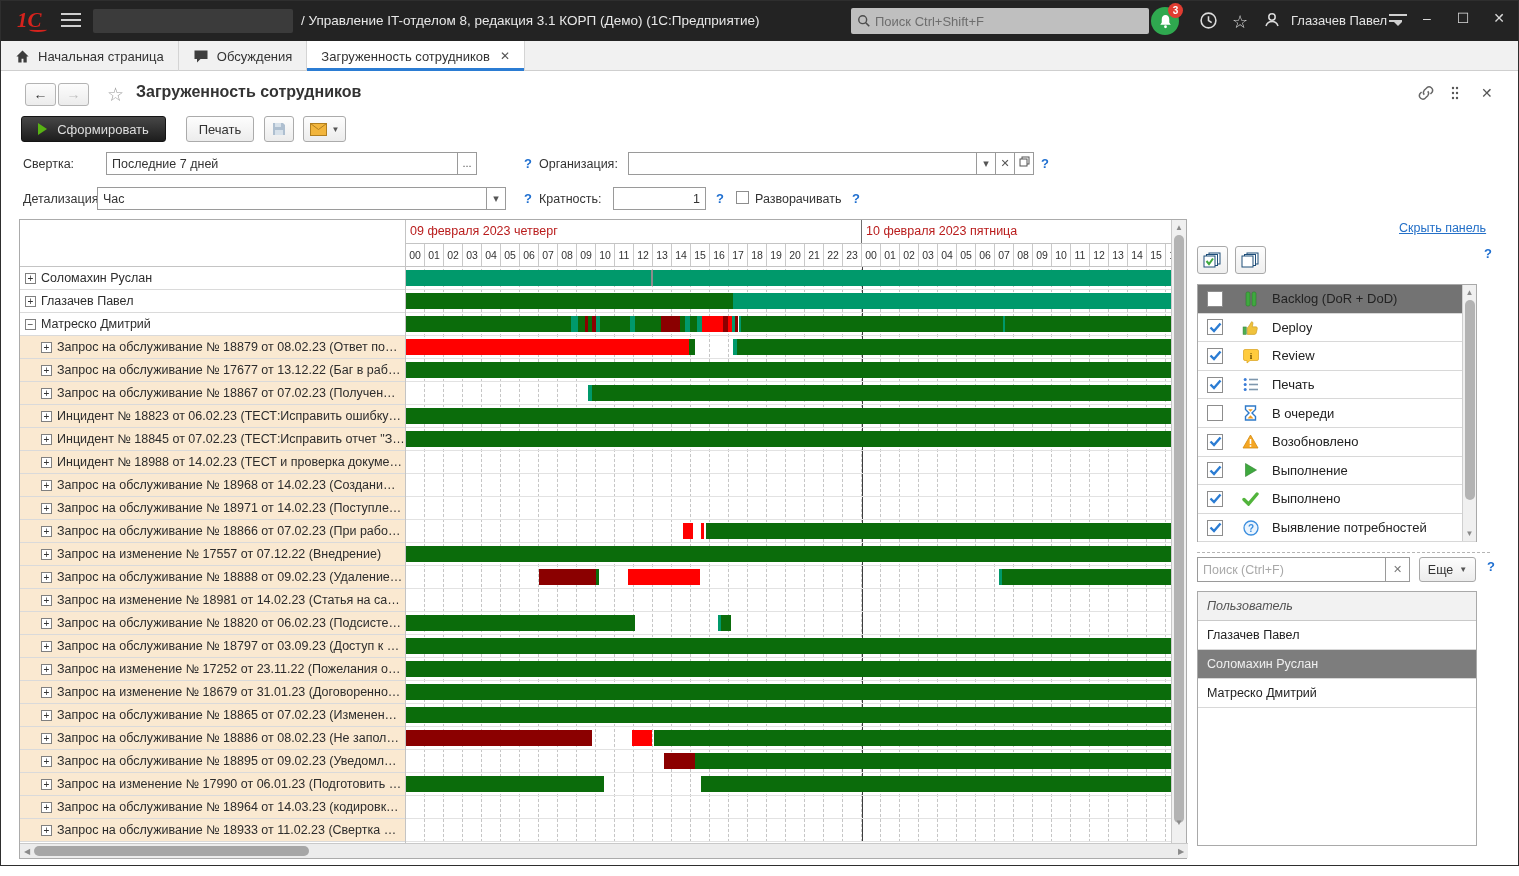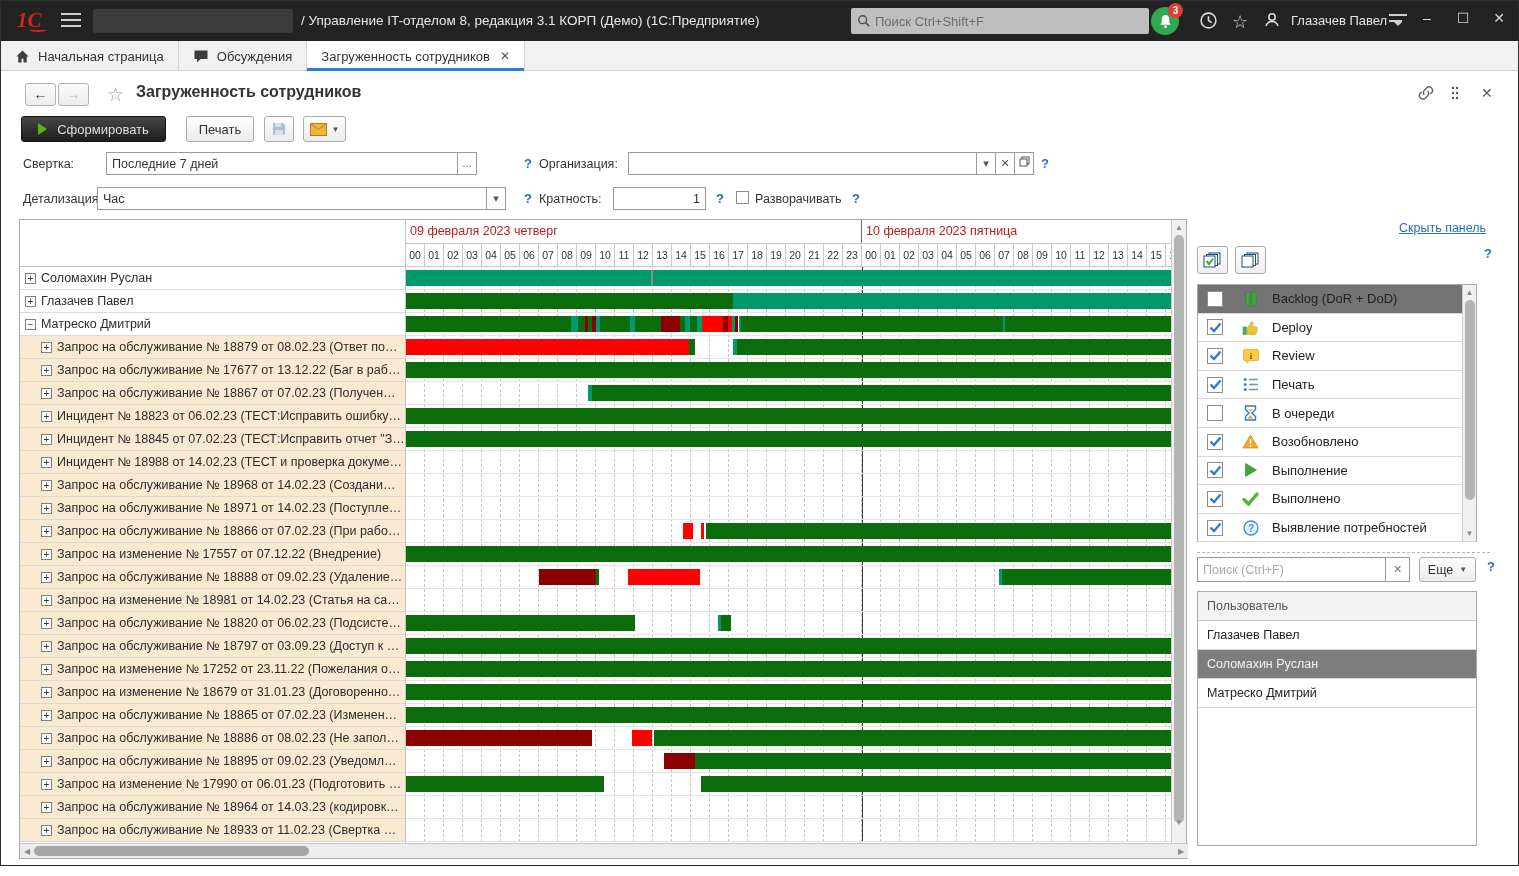--- a/index.html
+++ b/index.html
@@ -126,21 +126,21 @@
   .sp-search input { width:189px; height:25px; border:1px solid #9a9a9a; font-size:12.5px; padding:0 5px;
            color:#333; outline:none; font-family:"Liberation Sans",sans-serif; }
   .sp-search input::placeholder { color:#a9a9a9; }
   .sp-x { width:24px; height:25px; border:1px solid #9a9a9a; border-left:none; background:#fff; color:#777;
           font-size:11px; text-align:center; line-height:23px; cursor:pointer; }
   .more-btn { position:absolute; left:1418px; top:556px; width:57px; height:25px; border:1px solid #a9a9a9;
           border-radius:3px; background:linear-gradient(#fdfdfd,#ececec); font-size:12.5px; color:#333;
           display:flex; align-items:center; justify-content:center; cursor:pointer; }
   .users { position:absolute; left:1196px; top:590px; width:280px; height:255px; border:1px solid #a9a9a9; background:#fff; }
   .u-head { height:29px; background:#f2f2f2; border-bottom:1px solid #c9c9c9; font-size:12.5px; color:#555;
-            display:flex; align-items:center; padding-left:9px; }
+            display:flex; align-items:center; padding-left:9px;font-style:italic; }
   .u-row { height:29px; border-bottom:1px solid #d8d8d8; font-size:12.5px; color:#222;
            display:flex; align-items:center; padding-left:9px; cursor:pointer; }
   .u-row.sel { background:#7d7d7d; color:#f0f0f0; }
 </style>
 </head>
 <body>
 
 <div class="win">
 
   <div class="titlebar">

